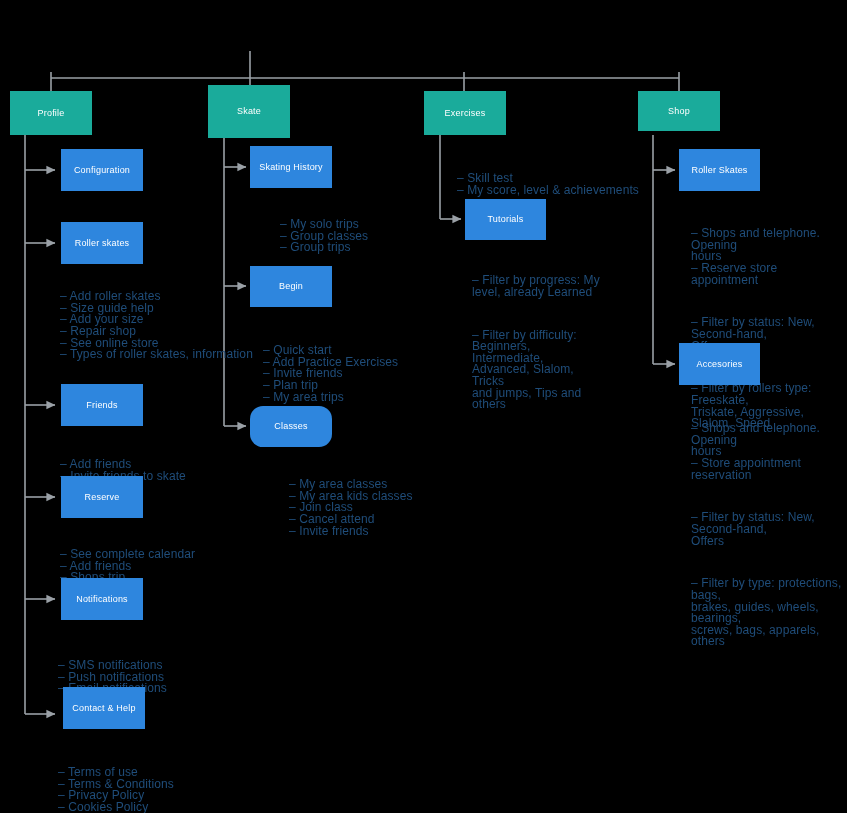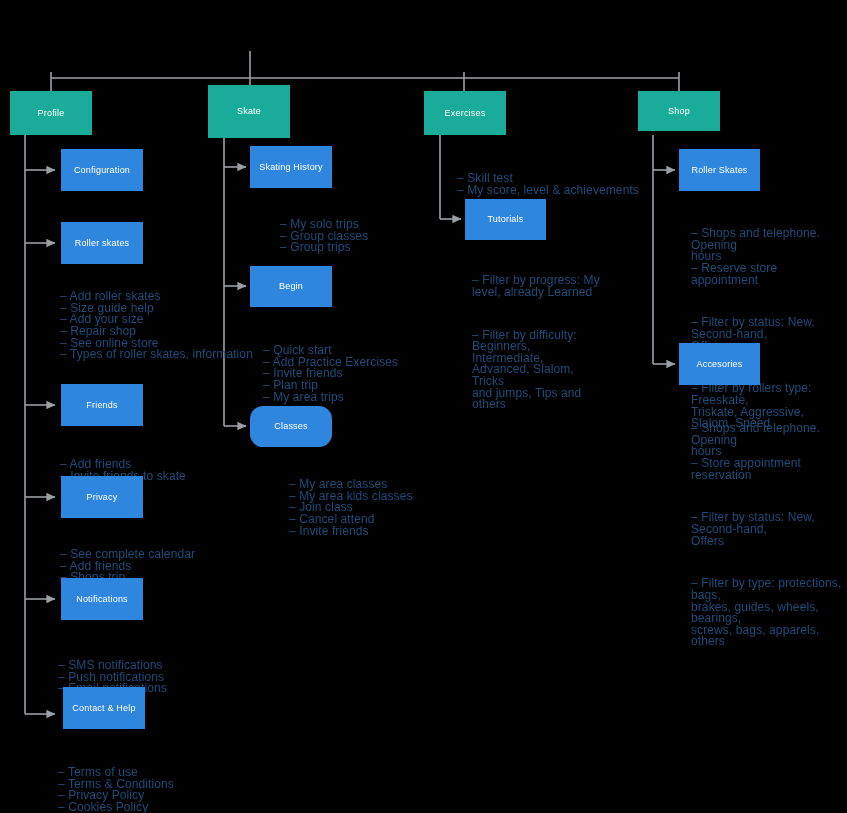--- a/index.html
+++ b/index.html
@@ -101,21 +101,21 @@
 
   <div class="node leaf" style="left:61px;top:384px;width:82px;height:42px;justify-content:center;">
     <span>Friends</span>
   </div>
   <div class="notes" style="left:60px;top:436px;width:190px;">
     <div class="blk">– Add friends
 – Invite friends to skate</div>
   </div>
 
   <div class="node leaf" style="left:61px;top:476px;width:82px;height:42px;">
-    <span>Privacy</span>
+    <span>Reserve</span>
   </div>
   <div class="notes" style="left:60px;top:526px;width:190px;">
     <div class="blk">– See complete calendar
 – Add friends
 – Shops trip</div>
   </div>
 
   <div class="node leaf" style="left:61px;top:578px;width:82px;height:42px;">
     <span>Notifications</span>
   </div>

